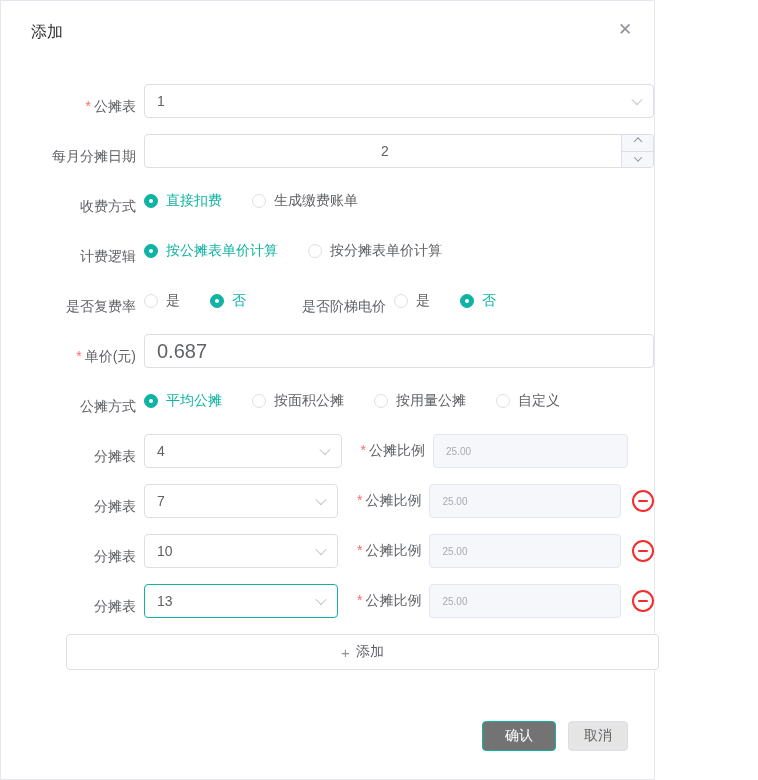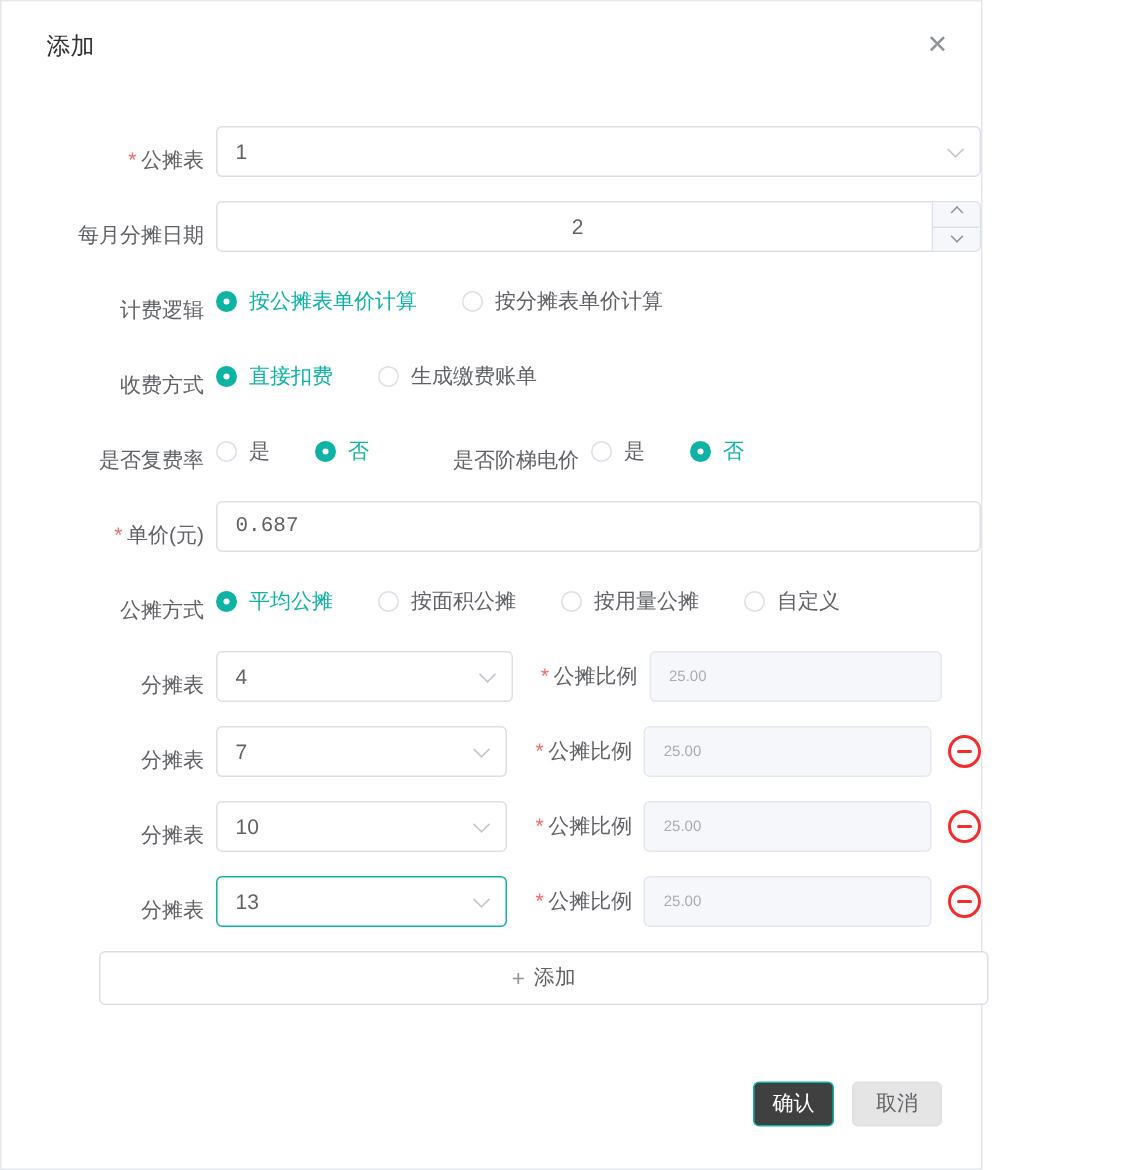--- a/index.html
+++ b/index.html
@@ -36,22 +36,22 @@
   .select { justify-content:space-between; cursor:pointer; }
   .select.focused { border-color:#0fb3a3; }
   .wide { width:525px; }
   .chev {
     flex:none; width:8px; height:8px;
     border-left:1.5px solid #c0c4cc; border-bottom:1.5px solid #c0c4cc;
     transform:rotate(-45deg) translate(1px,-1px); margin-left:8px;
   }
   input.text-input {
     width:525px; height:34px; border:1px solid #dcdfe6; border-radius:4px;
-    padding:0 12px; font-size:14px; color:#606266; outline:none;
-    font-family:Liberation Mono, monospace;
+    padding:0 12px; font-size:20px; color:#606266; outline:none;
+    font-family:Liberation Sans, sans-serif;
   }
   
   .num-wrap { position:relative; width:525px; height:34px; }
   .num-wrap input {
     width:100%; height:34px; border:1px solid #dcdfe6; border-radius:4px;
     text-align:center; padding:0 40px 0 12px; font-size:14px; color:#606266;
     outline:none; font-family:inherit;
   }
   .spinner {
     position:absolute; top:1px; right:1px; bottom:1px; width:32px;
@@ -112,21 +112,21 @@
   .plus-icon { font-size:15px; color:#909399; margin-right:6px; }
   
   .footer {
     position:absolute; right:26px; bottom:28px; display:flex; align-items:center;
   }
   .btn {
     height:30px; border-radius:4px; font-size:14px; display:flex;
     align-items:center; justify-content:center; cursor:pointer;
     font-family:inherit;
   }
-  .btn-confirm { background:#404040; color:#fff; border:1px solid #0fb3a3; padding:0 12px; }
+  .btn-confirm { background:#737373; color:#fff; border:1px solid #0fb3a3; padding:0 22px; }
   .btn-cancel  { background:#e5e5e5; color:#606266; border:1px solid #dcdfe6; padding:0 15px; margin-left:12px; }
 </style>
 </head>
 <body>
 
 <div class="dialog">
 
   <div class="dialog-header">
     <span class="dialog-title">添加</span>
   </div>
@@ -151,40 +151,40 @@
               <span class="spin-chev up"></span>
             </div>
           <div class="spin-btn">
               <span class="spin-chev down"></span>
             </div>
         </div>
       </div>
     </div>
 
     <div class="row">
+      <span class="label">收费方式</span>
+      <div class="radio checked">
+        <span class="radio-circle"></span>
+        <span class="radio-label">直接扣费</span>
+      </div>
+      <div class="radio">
+        <span class="radio-circle"></span>
+        <span class="radio-label">生成缴费账单</span>
+      </div>
+    </div>
+
+    <div class="row">
       <span class="label">计费逻辑</span>
       <div class="radio checked">
         <span class="radio-circle"></span>
         <span class="radio-label">按公摊表单价计算</span>
       </div>
       <div class="radio">
         <span class="radio-circle"></span>
         <span class="radio-label">按分摊表单价计算</span>
-      </div>
-    </div>
-
-    <div class="row">
-      <span class="label">收费方式</span>
-      <div class="radio checked">
-        <span class="radio-circle"></span>
-        <span class="radio-label">直接扣费</span>
-      </div>
-      <div class="radio">
-        <span class="radio-circle"></span>
-        <span class="radio-label">生成缴费账单</span>
       </div>
     </div>
 
     <div class="row dual">
       <span class="label">是否复费率</span>
       <div class="radio">
         <span class="radio-circle"></span>
         <span class="radio-label">是</span>
       </div>
       <div class="radio checked">

